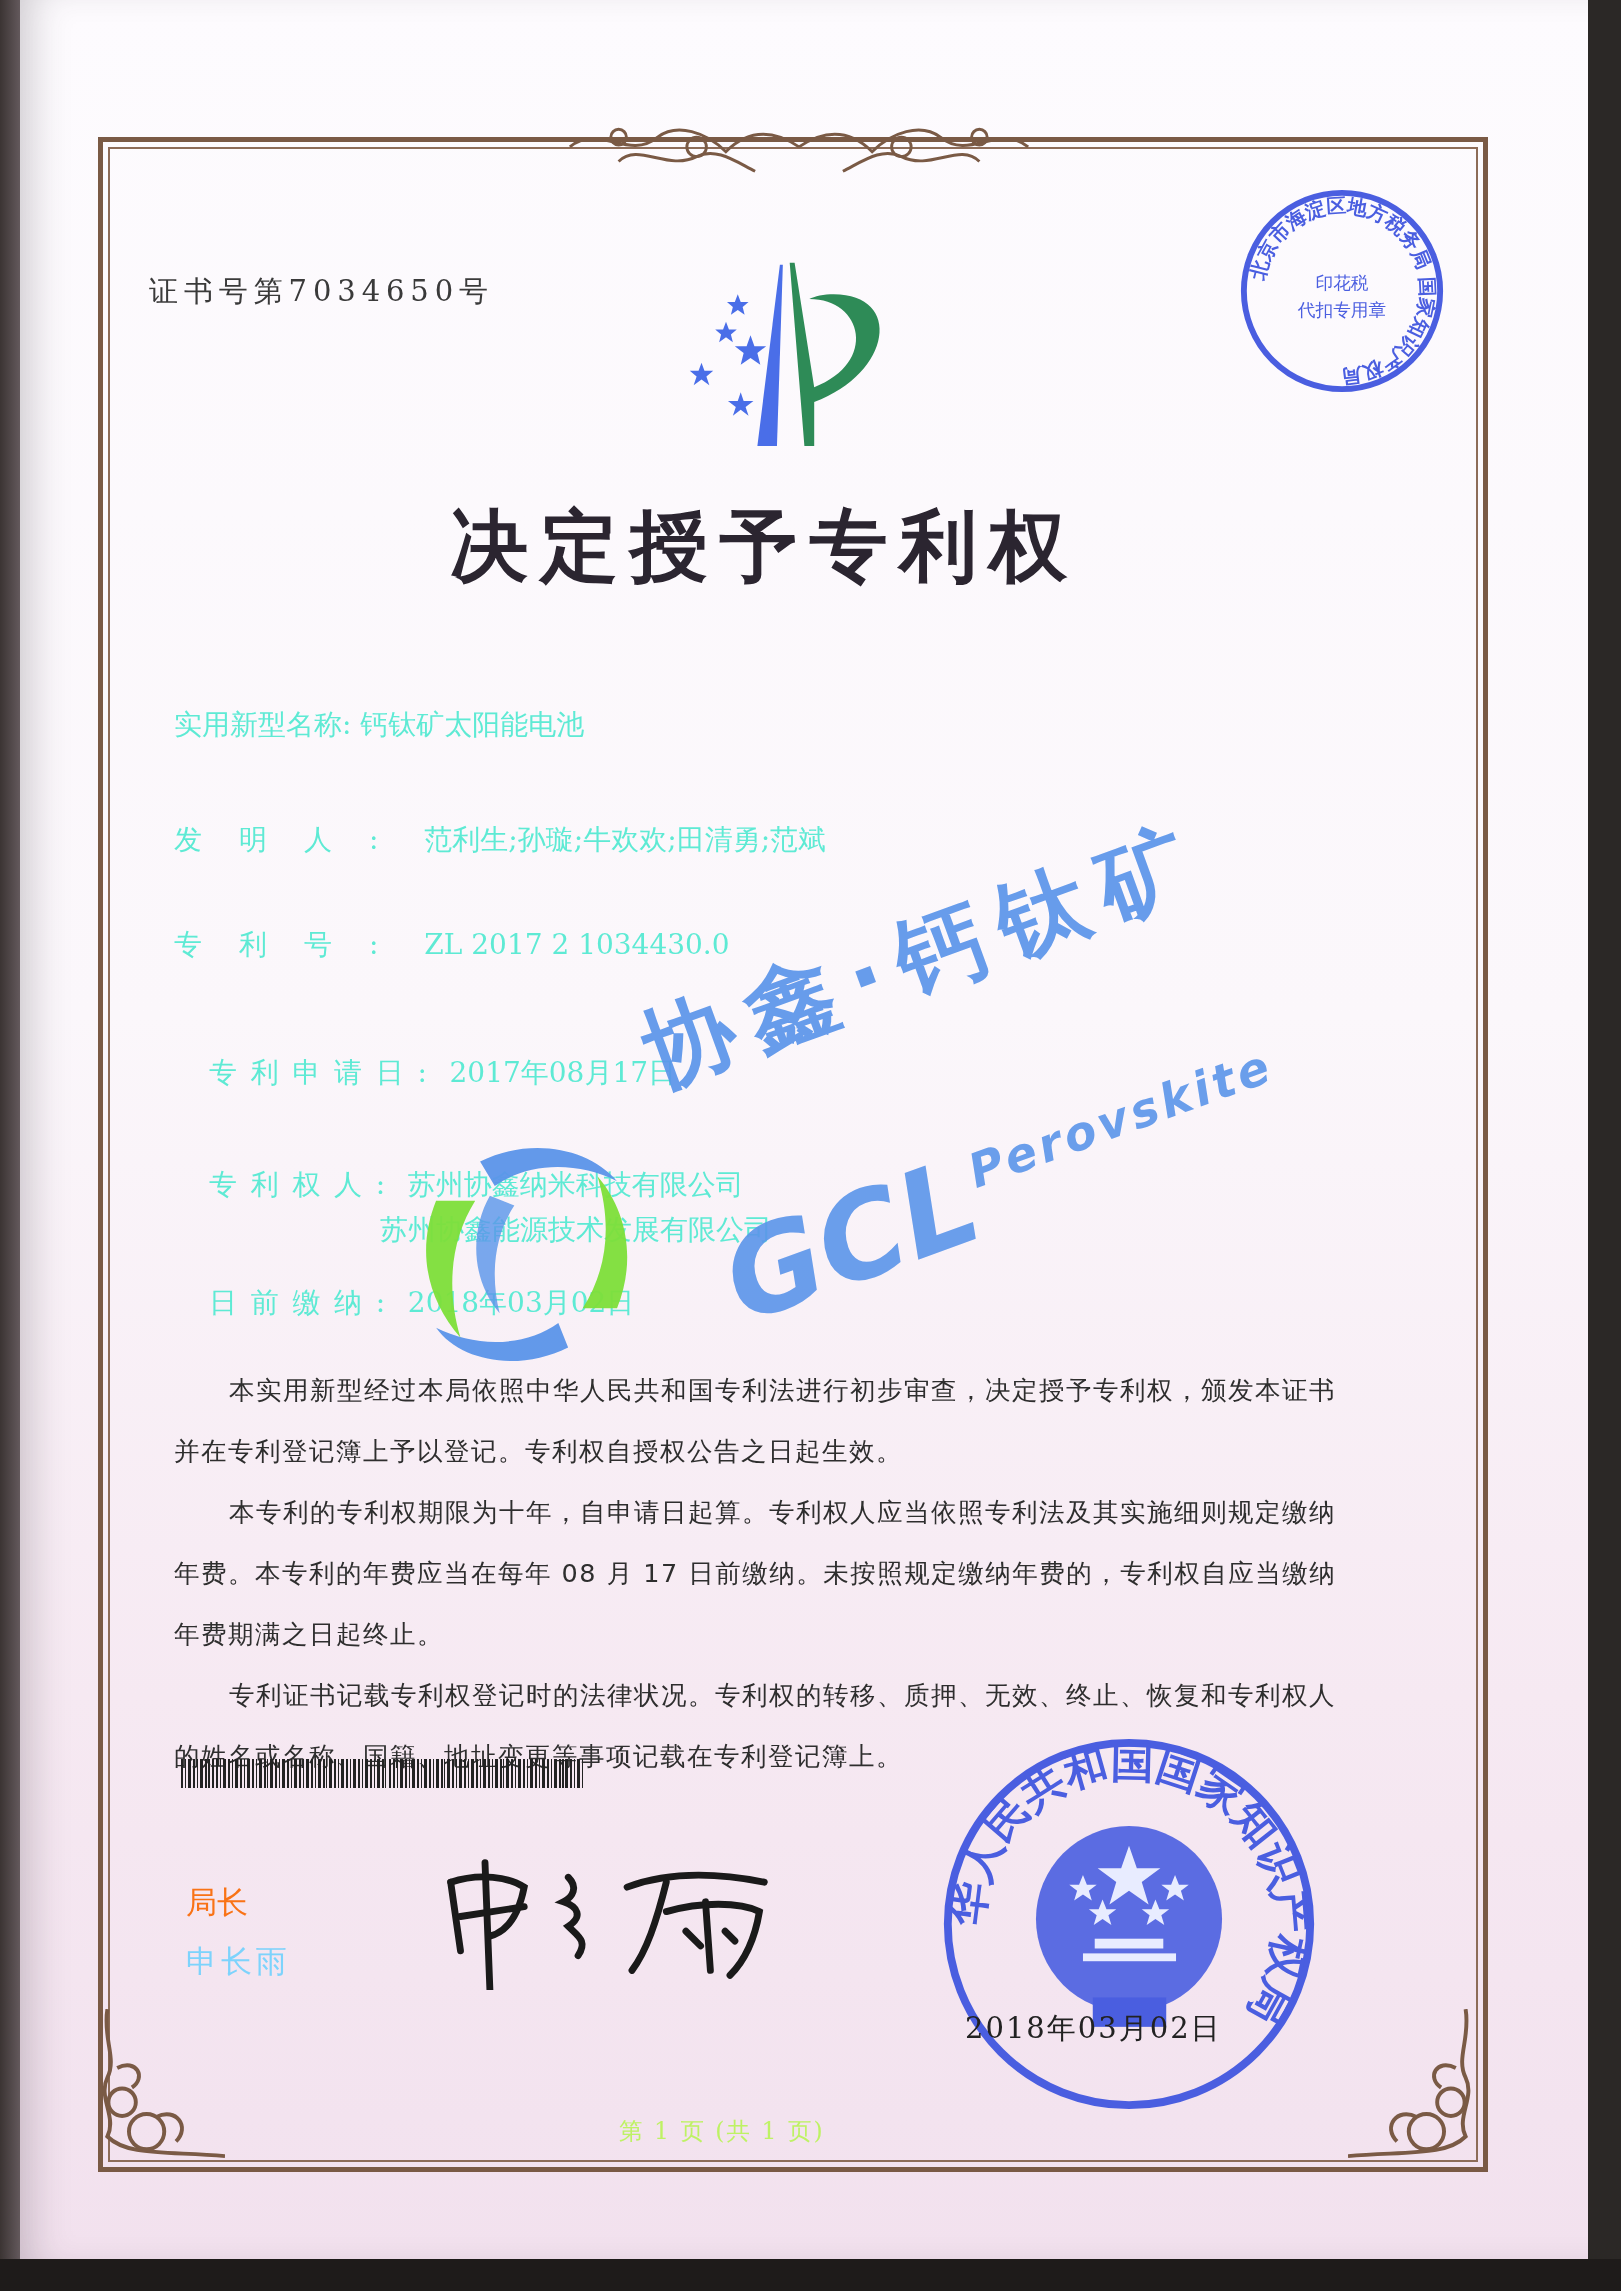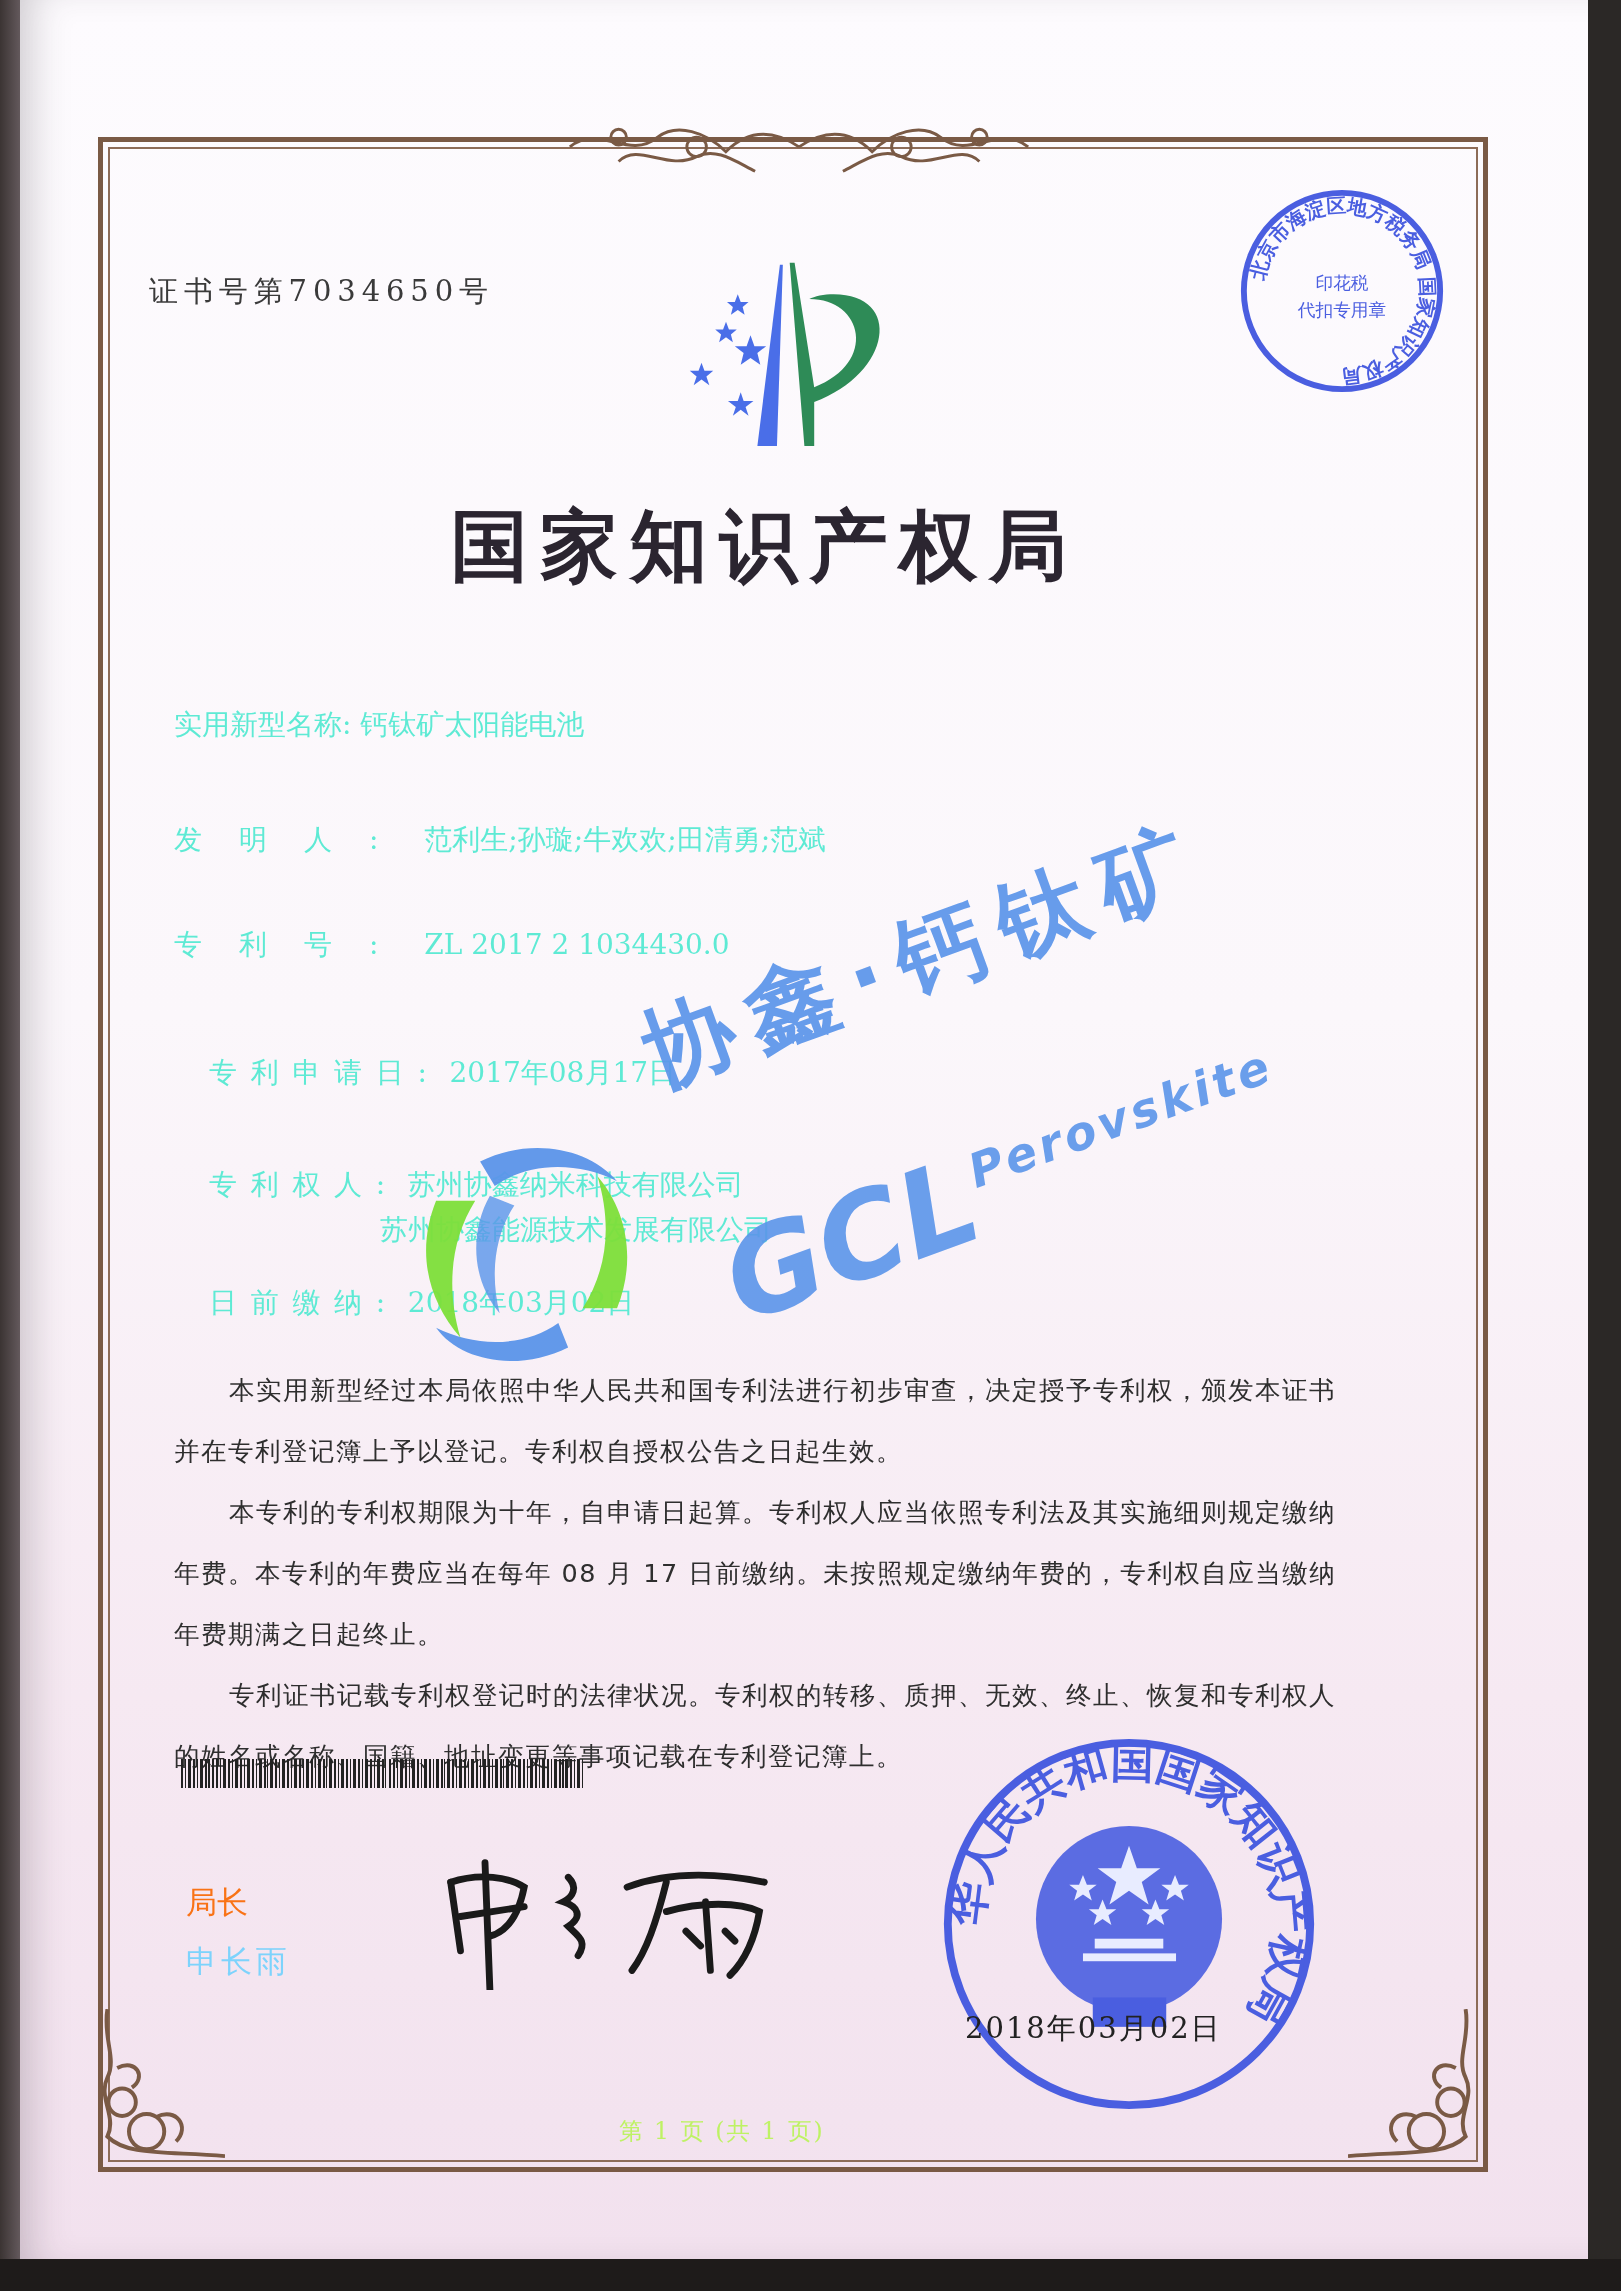--- a/index.html
+++ b/index.html
@@ -159,21 +159,21 @@
         <path id="taxring" d="M107 107 m-80 0 a80 80 0 1 1 160 0 a80 80 0 1 1 -160 0"></path>
       </defs>
     <text font-size="20" fill="#4a5ee0" font-family="DejaVu Sans, sans-serif" font-weight="bold">
       <textPath href="#taxring" startOffset="2%">北京市海淀区地方税务局 国家知识产权局</textPath>
     </text>
     <text x="107" y="105" text-anchor="middle" font-size="18" fill="#4a5ee0" font-family="DejaVu Sans, sans-serif">印花税</text>
     <text x="107" y="132" text-anchor="middle" font-size="18" fill="#4a5ee0" font-family="DejaVu Sans, sans-serif">代扣专用章</text>
   </svg>
 </div>
 
-<div class="title">国家知识产权局</div>
+<div class="title">决定授予专利权</div>
 
 <div class="field f-name">
   <span class="label">实用新型名称:</span>
   <span class="value">钙钛矿太阳能电池</span>
 </div>
 <div class="field f-inv">
   <span class="label lbl-spaced">发明人:</span>
   <span class="value">范利生;孙璇;牛欢欢;田清勇;范斌</span>
 </div>
 <div class="field f-pn">

